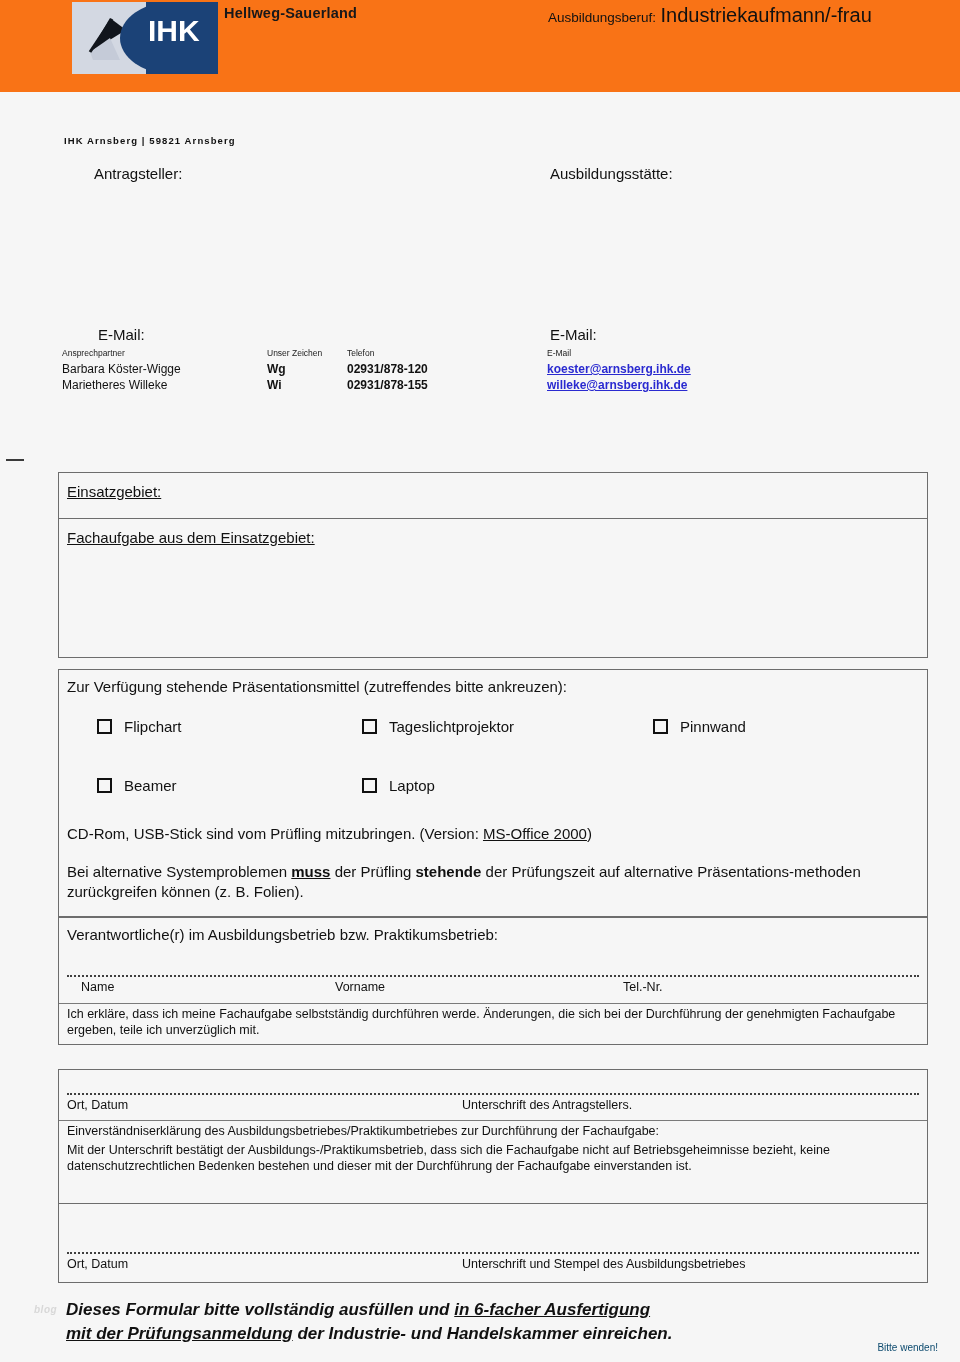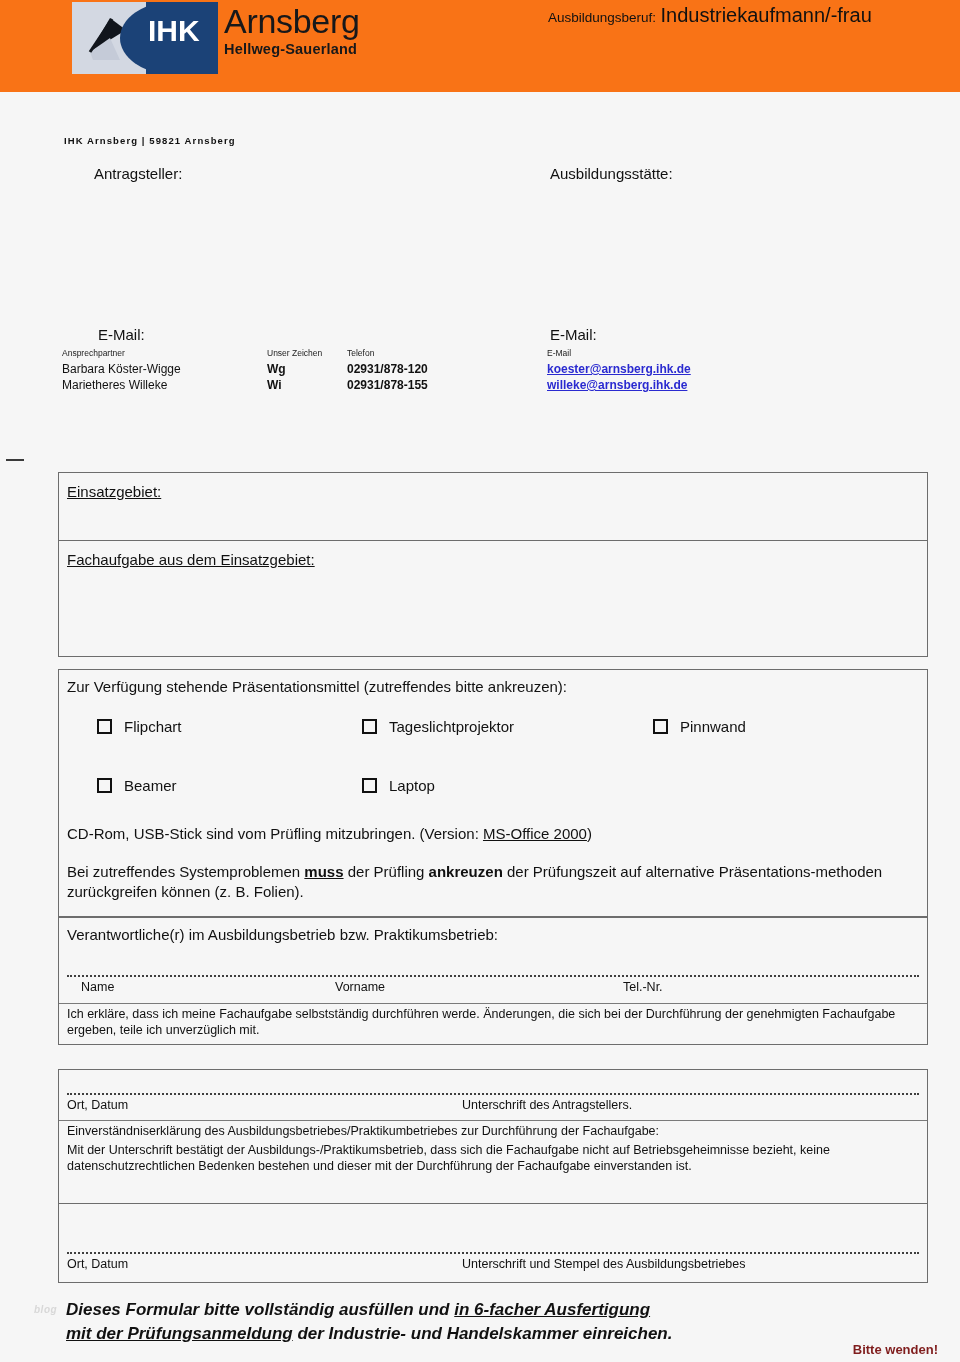--- a/index.html
+++ b/index.html
@@ -219,21 +219,21 @@
     padding: 10px 0 0 8px;
     display: inline-block;
   }
   .plain-label {
     font-size: 15px;
     padding: 8px 0 0 8px;
     display: inline-block;
   }
 
   #box-einsatzgebiet { top: 472px; height: 76px; }
-  #box-fachaufgabe   { top: 540px; height: 117px; }
+  #box-fachaufgabe   { top: 518px; height: 140px; }
   #box-praesent      { top: 669px; height: 248px; }
   #box-verantwortl   { top: 917px; height: 128px; }
   #box-einverst      { top: 1069px; height: 168px; }
   #box-stempel       { top: 1203px; height: 80px; }
 
   .checkrow {
     position: absolute;
     left: 0; right: 0;
     height: 26px;
   }
@@ -293,23 +293,23 @@
     font-size: 17px;
     font-style: italic;
     font-weight: bold;
     line-height: 1.42;
     color: #111;
   }
   .bitte-wenden {
     position: absolute;
     right: 22px;
     top: 1342px;
-    font-size: 13px;
-    font-weight: bold;
-    color: #7f1d1d;
+    font-size: 10px;
+    font-weight: normal;
+    color: #0c4a6e;
   }
   .watermark {
     position: absolute;
     left: 34px;
     top: 1304px;
     font-size: 10px;
     color: #d8d8d8;
     font-style: italic;
     font-weight: bold;
     letter-spacing: 0.5px;
@@ -330,21 +330,20 @@
           <line x1="4" y1="38" x2="26" y2="5" stroke="#11151c" stroke-width="3"></line>
         </svg>
         <div class="logo-round"></div>
       </div>
       <div class="logo-right">
         <span class="logo-ihk">IHK</span>
       </div>
     </div>
 
     <div class="brand">
-      <div class="brand-name">Arnsberg</div>
       <div class="brand-sub">Hellweg-Sauerland</div>
     </div>
 
     <div class="beruf">
       <span class="beruf-label">Ausbildungsberuf:</span>
       <span class="beruf-value">Industriekaufmann/-frau</span>
     </div>
   </div>
 
   <div class="absenderzeile">IHK Arnsberg | 59821 Arnsberg</div>
@@ -417,21 +416,21 @@
         <span class="chkbox"></span>
         <span class="chk-label">Laptop</span>
       </div>
     </div>
 
     <div class="body-text" style="position:absolute; left:8px; top:154px; width:846px;">
       <span>CD-Rom, USB-Stick sind vom Prüfling mitzubringen. (Version: </span><span class="u">MS-Office 2000</span><span>)</span>
     </div>
 
     <div class="body-text" style="position:absolute; left:8px; top:192px; width:856px;">
-      <span>Bei zutreffendes Systemproblemen </span><span class="bu">muss</span><span> der Prüfling </span><span class="b">ankreuzen</span><span> der Prüfungszeit auf alternative Präsentations-methoden zurückgreifen können (z. B. Folien).</span>
+      <span>Bei alternative Systemproblemen </span><span class="bu">muss</span><span> der Prüfling </span><span class="b">stehende</span><span> der Prüfungszeit auf alternative Präsentations-methoden zurückgreifen können (z. B. Folien).</span>
     </div>
   </div>
 
   <div class="box box-strong" id="box-verantwortl">
     <span class="plain-label">Verantwortliche(r) im Ausbildungsbetrieb bzw. Praktikumsbetrieb:</span>
 
     <div style="position:absolute; left:8px; top:57px; width:852px;">
       <div class="dotline"></div>
       <div class="caption-row" style="margin-top:3px;">
         <span style="left:14px;">Name</span>

